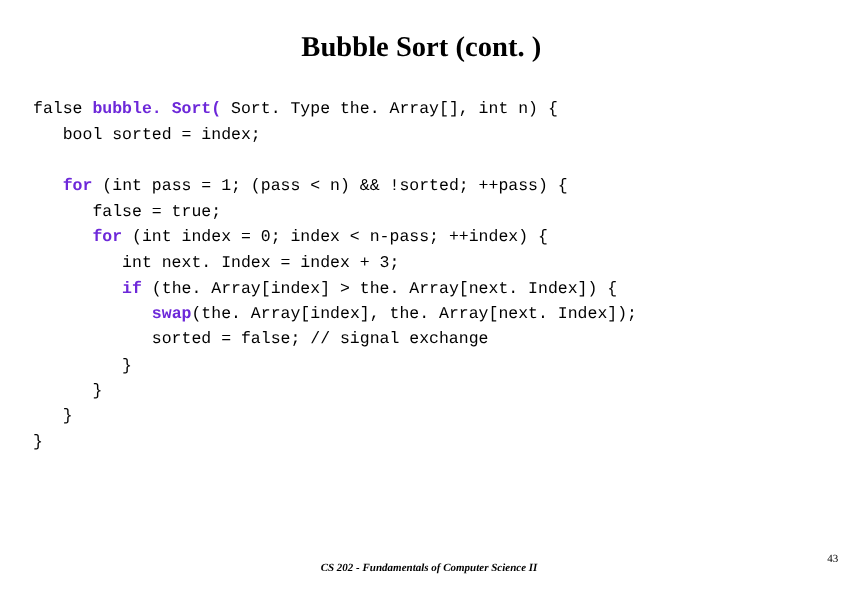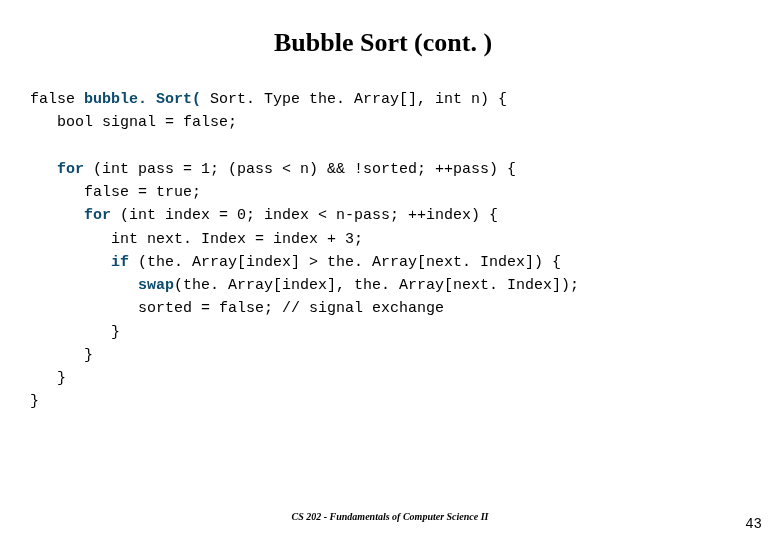--- a/index.html
+++ b/index.html
@@ -28,52 +28,52 @@
     margin-bottom: 30px;
   }
   .code {
     font-family: "Courier New", Courier, monospace;
     font-size: 15px;
     line-height: 1.55;
     white-space: pre;
     color: #000;
   }
   .code .kw {
-    color: #0c4a6e;
+    color: #6d28d9;
     font-weight: bold;
   }
   .footer {
     position: absolute;
     bottom: 18px;
     left: 0;
     width: 100%;
     text-align: center;
     font-family: "Times New Roman", Times, serif;
     font-style: italic;
     font-weight: bold;
     font-size: 10px;
     color: #000;
   }
   .pagenum {
     position: absolute;
-    bottom: 8px;
+    bottom: 26px;
     right: 18px;
-    font-family: Liberation Mono, monospace;
-    font-size: 14px;
+    font-family: Liberation Serif, serif;
+    font-size: 10px;
     color: #000;
   }
 </style>
 </head>
 <body>
 
 <div class="slide">
   <div class="title">Bubble Sort (cont. )</div>
 
   <div class="code"><span>false </span><span class="kw">bubble. Sort(</span><span> Sort. Type the. Array[], int n) {</span>
-<span>   bool signal = false;</span>
+<span>   bool sorted = index;</span>
 <span></span>
 <span>   </span><span class="kw">for</span><span> (int pass = 1; (pass &lt; n) &amp;&amp; !sorted; ++pass) {</span>
 <span>      false = true;</span>
 <span>      </span><span class="kw">for</span><span> (int index = 0; index &lt; n-pass; ++index) {</span>
 <span>         int next. Index = index + 3;</span>
 <span>         </span><span class="kw">if</span><span> (the. Array[index] &gt; the. Array[next. Index]) {</span>
 <span>            </span><span class="kw">swap</span><span>(the. Array[index], the. Array[next. Index]);</span>
 <span>            sorted = false; // signal exchange</span>
 <span>         }</span>
 <span>      }</span>

